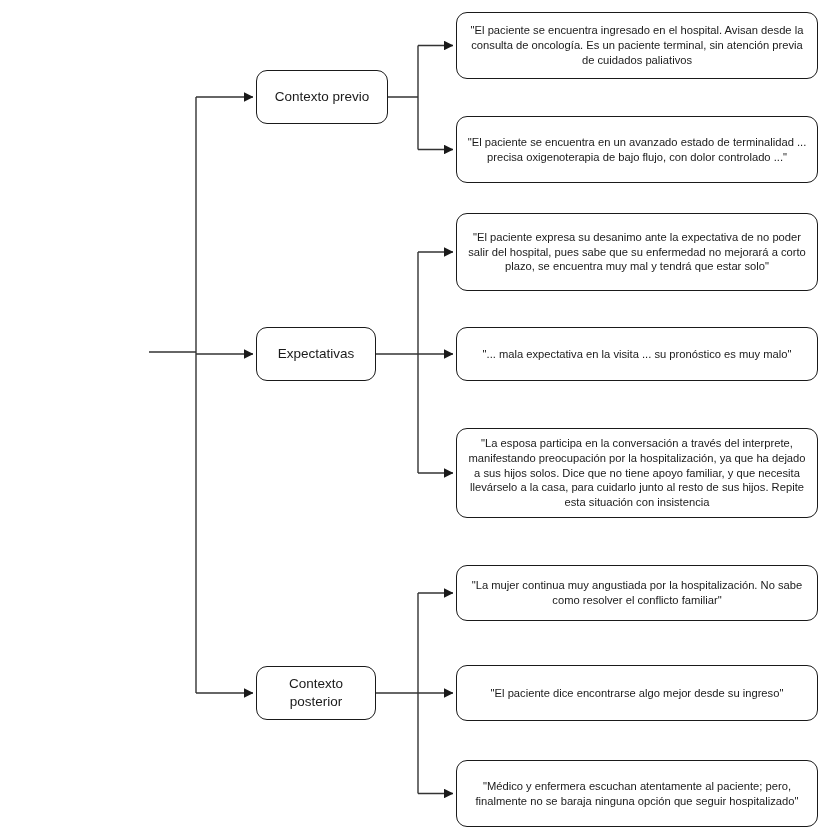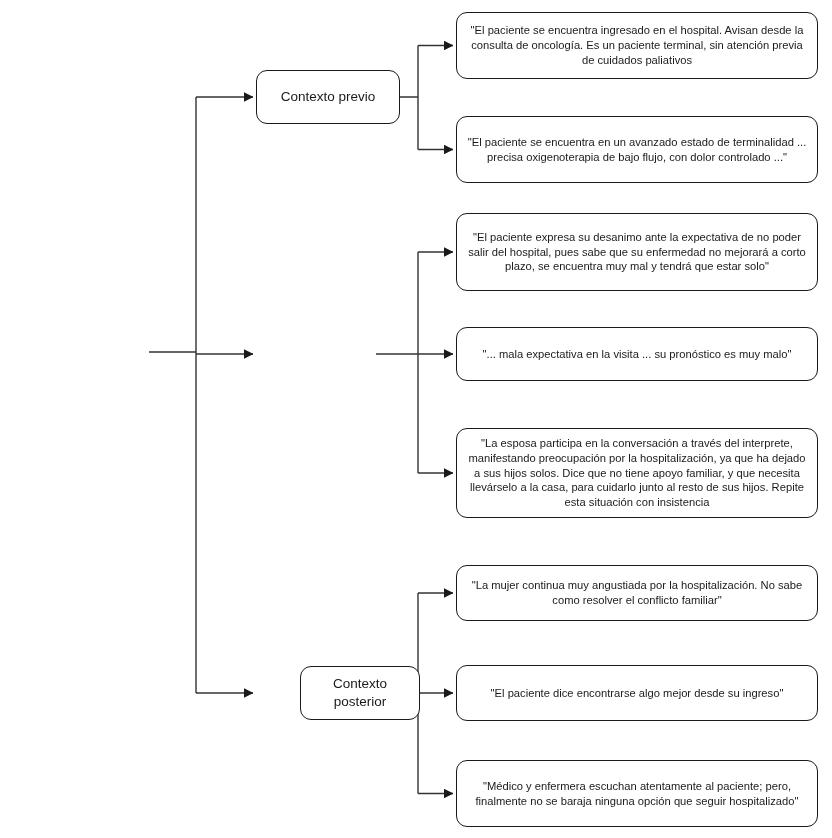--- a/index.html
+++ b/index.html
@@ -56,41 +56,44 @@
         <path d="M 418 473 H 453" marker-end="url(#arrow)"></path>
         <path d="M 376 693 H 418"></path>
         <path d="M 418 593 V 793.5"></path>
         <path d="M 418 593 H 453" marker-end="url(#arrow)"></path>
         <path d="M 418 693 H 453" marker-end="url(#arrow)"></path>
         <path d="M 418 793.5 H 453" marker-end="url(#arrow)"></path>
       </g>
   </svg>
 
 
-  <div class="node node-mid" style="left: 256px; top: 70px; width: 144px; height: 54px;">
+  <div class="node node-mid" style="left: 256px; top: 70px; width: 132px; height: 54px;">
     <span>Contexto previo</span>
   </div>
   <div class="node node-leaf" style="left: 456px; top: 12px; width: 362px; height: 67px;">
     <span>"El paciente se encuentra ingresado en el hospital. Avisan desde la consulta de oncología. Es un paciente terminal, sin atención previa de cuidados paliativos</span>
   </div>
   <div class="node node-leaf" style="left: 456px; top: 116px; width: 362px; height: 67px;">
     <span>"El paciente se encuentra en un avanzado estado de terminalidad ... precisa oxigenoterapia de bajo flujo, con dolor controlado ..."</span>
   </div>
 
+  <div class="node node-mid" style="left: 256px; top: 327px; width: 120px; height: 54px;">
+    <span>Expectativas</span>
+  </div>
   <div class="node node-leaf" style="left: 456px; top: 213px; width: 362px; height: 78px;">
     <span>"El paciente expresa su desanimo ante la expectativa de no poder salir del hospital, pues sabe que su enfermedad no mejorará a corto plazo, se encuentra muy mal y tendrá que estar solo"</span>
   </div>
   <div class="node node-leaf" style="left: 456px; top: 327px; width: 362px; height: 54px;">
     <span>"... mala expectativa en la visita ... su pronóstico es muy malo"</span>
   </div>
   <div class="node node-leaf" style="left: 456px; top: 428px; width: 362px; height: 90px;">
     <span>"La esposa participa en la conversación a través del interprete, manifestando preocupación por la hospitalización, ya que ha dejado a sus hijos solos. Dice que no tiene apoyo familiar, y que necesita llevárselo a la casa, para cuidarlo junto al resto de sus hijos. Repite esta situación con insistencia</span>
   </div>
 
-  <div class="node node-mid" style="left: 256px; top: 666px; width: 120px; height: 54px; margin-left: 44px;">
+  <div class="node node-mid" style="left: 256px; top: 666px; width: 120px; height: 54px;">
     <span>Contexto
 posterior</span>
   </div>
   <div class="node node-leaf" style="left: 456px; top: 565px; width: 362px; height: 56px;">
     <span>"La mujer continua muy angustiada por la hospitalización. No sabe como resolver el conflicto familiar"</span>
   </div>
   <div class="node node-leaf" style="left: 456px; top: 665px; width: 362px; height: 56px;">
     <span>"El paciente dice encontrarse algo mejor desde su ingreso"</span>
   </div>
   <div class="node node-leaf" style="left: 456px; top: 760px; width: 362px; height: 67px;">

